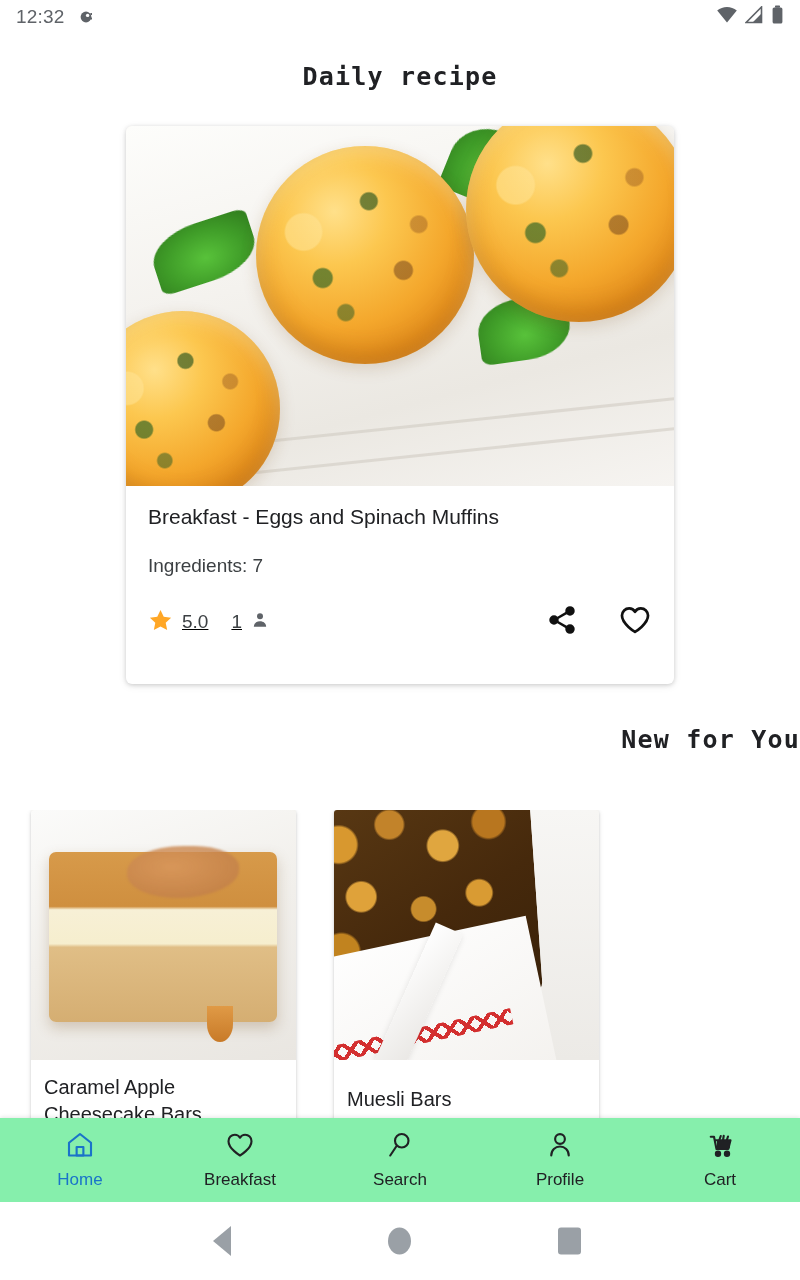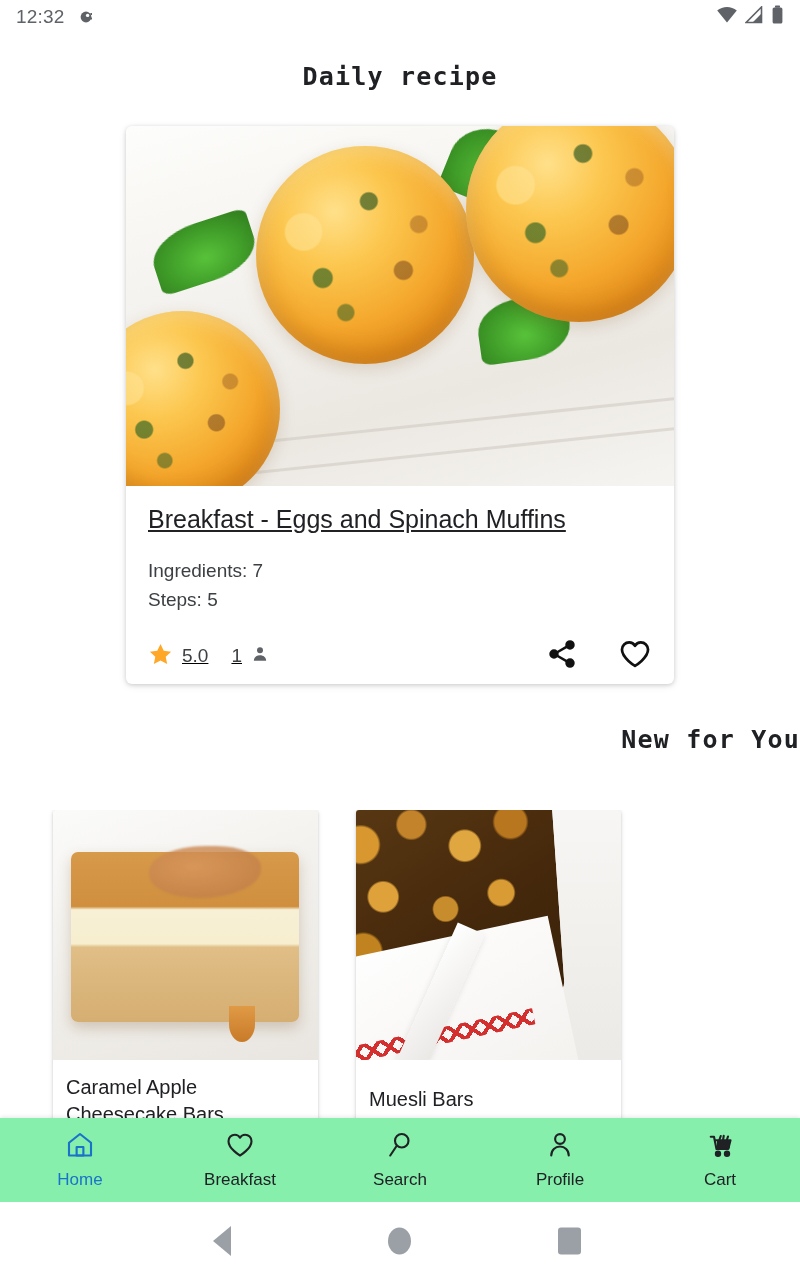--- a/index.html
+++ b/index.html
@@ -87,25 +87,24 @@
   }
   .hero-image {
     position: relative;
     width: 548px;
     height: 360px;
     overflow: hidden;
     background: #f2efe9;
   }
   .hero-body { padding: 18px 22px 0 22px; }
   .recipe-title {
-    font-size: 25px;
+    font-size: 21px;
     color: #202124;
     line-height: 1.25;
     margin-bottom: 22px;
-    text-decoration: underline;
   }
   .recipe-meta {
     font-size: 19px;
     color: #3c4043;
     line-height: 1.52;
     margin-bottom: 22px;
   }
   .hero-footer {
     display: flex;
     align-items: center;
@@ -126,21 +125,21 @@
 
   
   .cards-row {
     position: absolute;
     top: 810px;
     left: 0;
     width: 800px;
     height: 330px;
     display: flex;
     gap: 38px;
-    padding-left: 53px;
+    padding-left: 31px;
     overflow: hidden;
   }
   .mini-card {
     flex: 0 0 auto;
     width: 265px;
     background: #ffffff;
     border-radius: 3px;
     box-shadow: 0 1px 3px rgba(0,0,0,0.18), 0 1px 6px rgba(0,0,0,0.07);
     overflow: hidden;
   }
@@ -442,21 +441,20 @@
       <div class="parsley p3"></div>
       <div class="muffin m1"></div>
       <div class="muffin m2"></div>
       <div class="muffin m3"></div>
     </div>
 
     <div class="hero-body">
       <div class="recipe-title">Breakfast - Eggs and Spinach Muffins</div>
       <div class="recipe-meta">
         <div>Ingredients: 7</div>
-        <div>Steps: 5</div>
       </div>
     </div>
 
     <div class="hero-footer">
       <div class="rating-group">
         <span>
           <svg width="25" height="25" viewBox="0 0 24 24">
             <path d="M12 1.8 L15.1 8.4 L22.2 9.3 L17 14.2 L18.4 21.2 L12 17.7 L5.6 21.2 L7 14.2 L1.8 9.3 L8.9 8.4 Z" fill="#FFA726"></path>
           </svg>
         </span>

